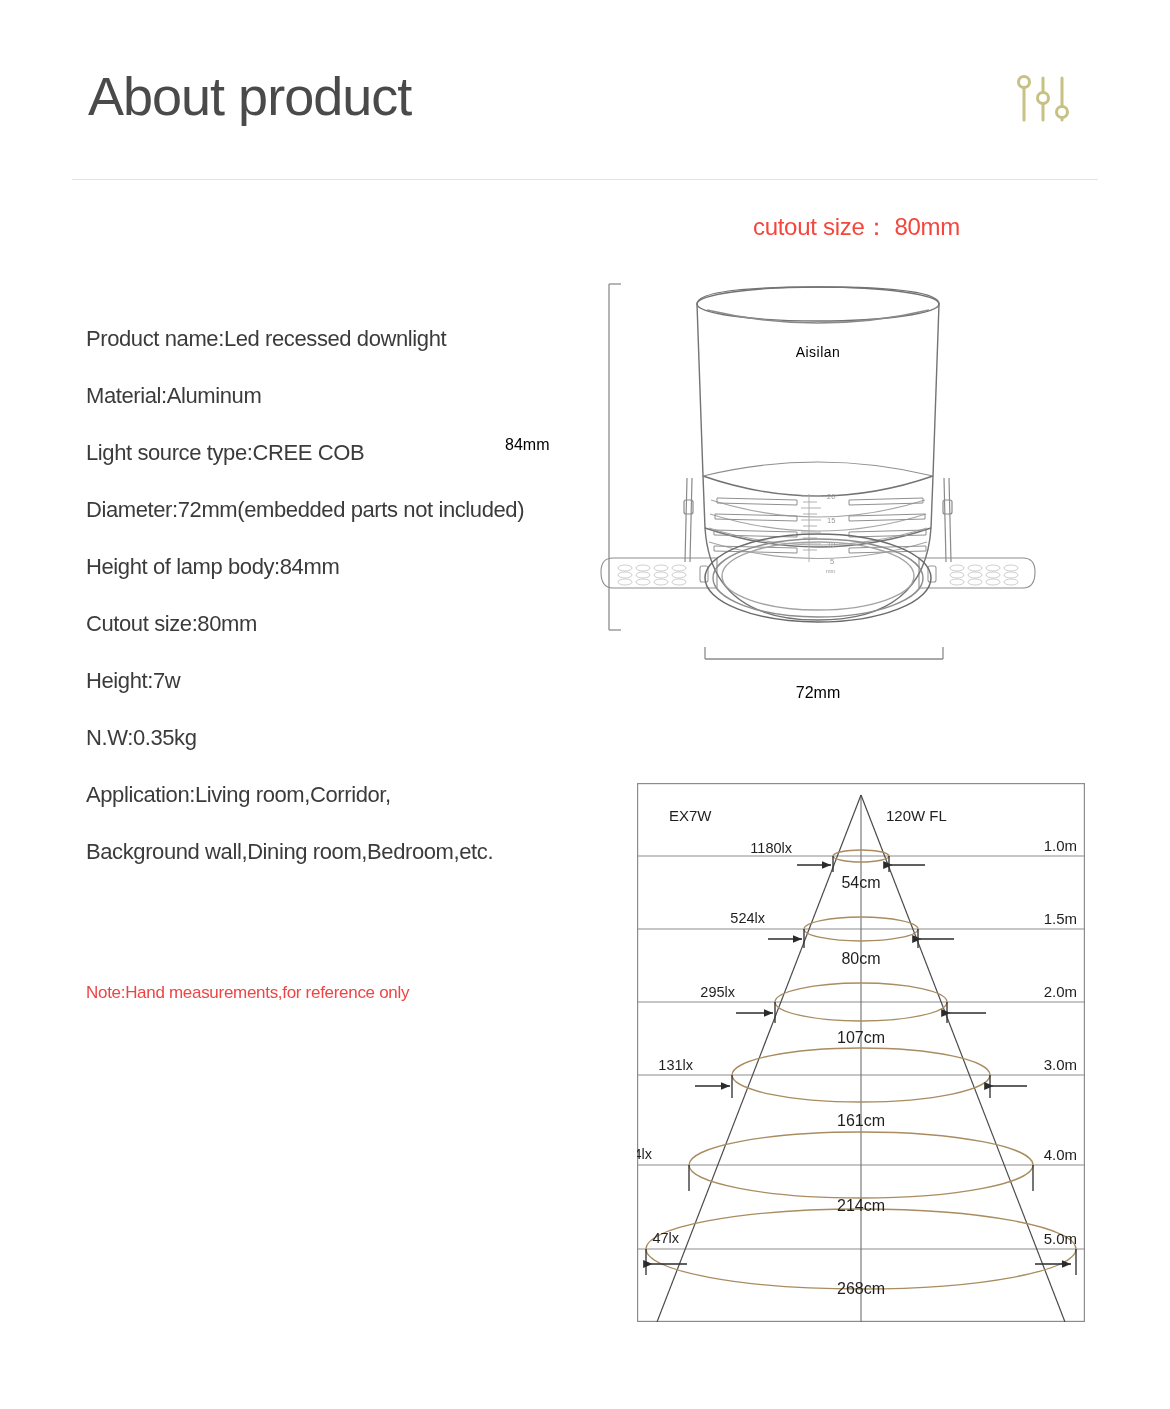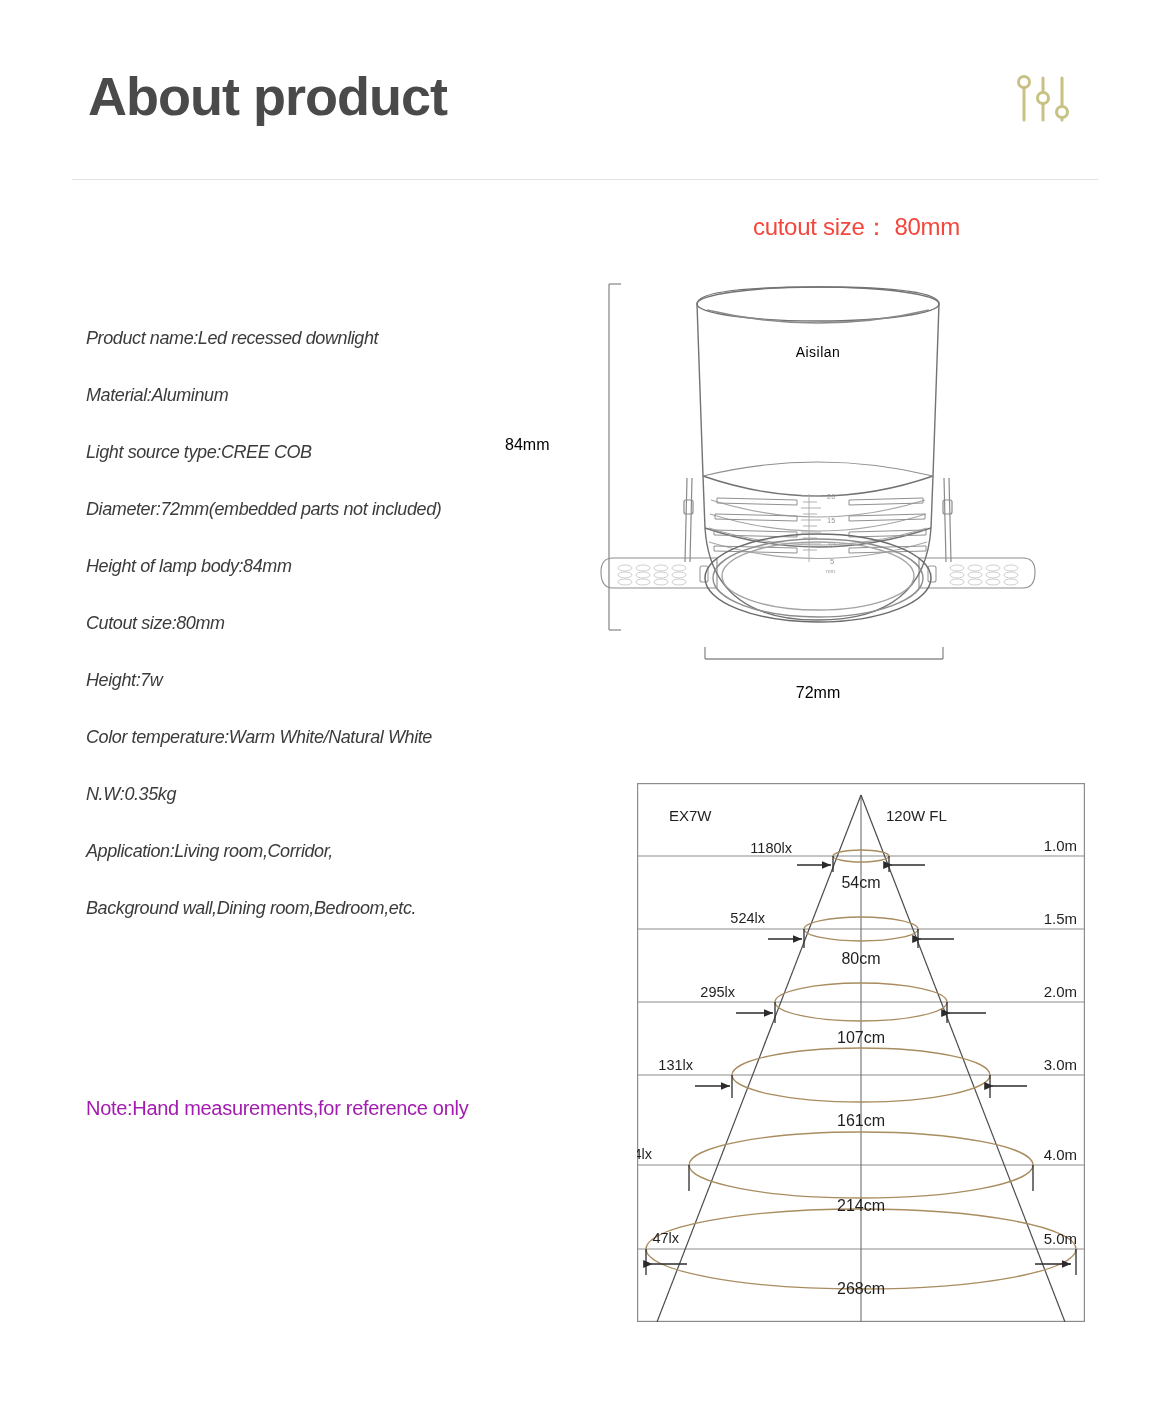--- a/index.html
+++ b/index.html
@@ -12,21 +12,21 @@
     position: relative;
     overflow: hidden;
   }
 
   
   .page-title {
     position: absolute;
     left: 88px;
     top: 68px;
     font-size: 54px;
-    font-weight: bold;
+    font-weight: normal;
     color: #4a4a4a;
     letter-spacing: -1px;
     line-height: 1.05;
     white-space: nowrap;
   }
   .header-icon {
     position: absolute;
     left: 1014px;
     top: 68px;
     width: 60px;
@@ -42,34 +42,33 @@
   }
 
   
   .spec-list {
     position: absolute;
     left: 86px;
     top: 310px;
     width: 520px;
   }
   .spec-line {
-    font-size: 18px;
+    font-size: 22px;
     color: #3b3b3b;
     line-height: 57px;
     white-space: nowrap;
     font-weight: 350;
     letter-spacing: -0.4px;
-    font-style: italic;
   }
   .spec-note {
     position: absolute;
     left: 86px;
-    top: 1097px;
-    font-size: 20px;
-    color: #a21caf;
+    top: 983px;
+    font-size: 17px;
+    color: #ef4444;
     letter-spacing: -0.3px;
     white-space: nowrap;
   }
 
   
   .cutout-caption {
     position: absolute;
     left: 753px;
     top: 211px;
     font-size: 24px;
@@ -137,21 +136,20 @@
 <div class="divider"></div>
 
 <div class="spec-list">
   <div class="spec-line">Product name:Led recessed downlight</div>
   <div class="spec-line">Material:Aluminum</div>
   <div class="spec-line">Light source type:CREE COB</div>
   <div class="spec-line">Diameter:72mm(embedded parts not included)</div>
   <div class="spec-line">Height of lamp body:84mm</div>
   <div class="spec-line">Cutout size:80mm</div>
   <div class="spec-line">Height:7w</div>
-  <div class="spec-line">Color temperature:Warm White/Natural White</div>
   <div class="spec-line">N.W:0.35kg</div>
   <div class="spec-line">Application:Living room,Corridor,</div>
   <div class="spec-line">Background wall,Dining room,Bedroom,etc.</div>
 </div>
 
 <div class="spec-note">Note:Hand measurements,for reference only</div>
 
 <div class="cutout-caption">cutout size：  80mm</div>
 
 <div class="product-figure">

